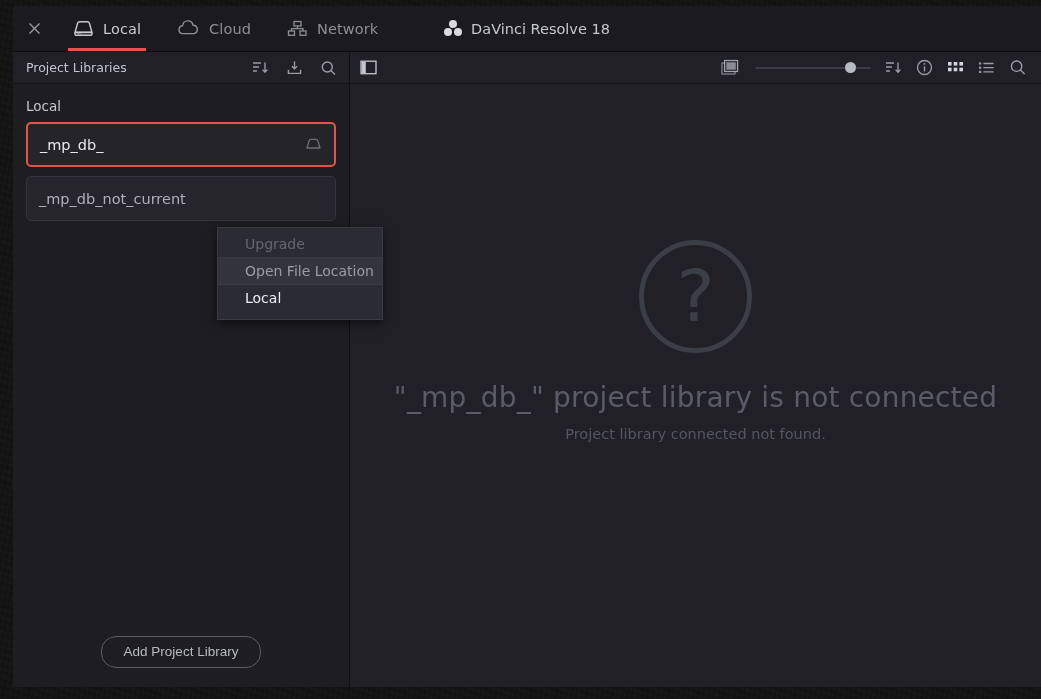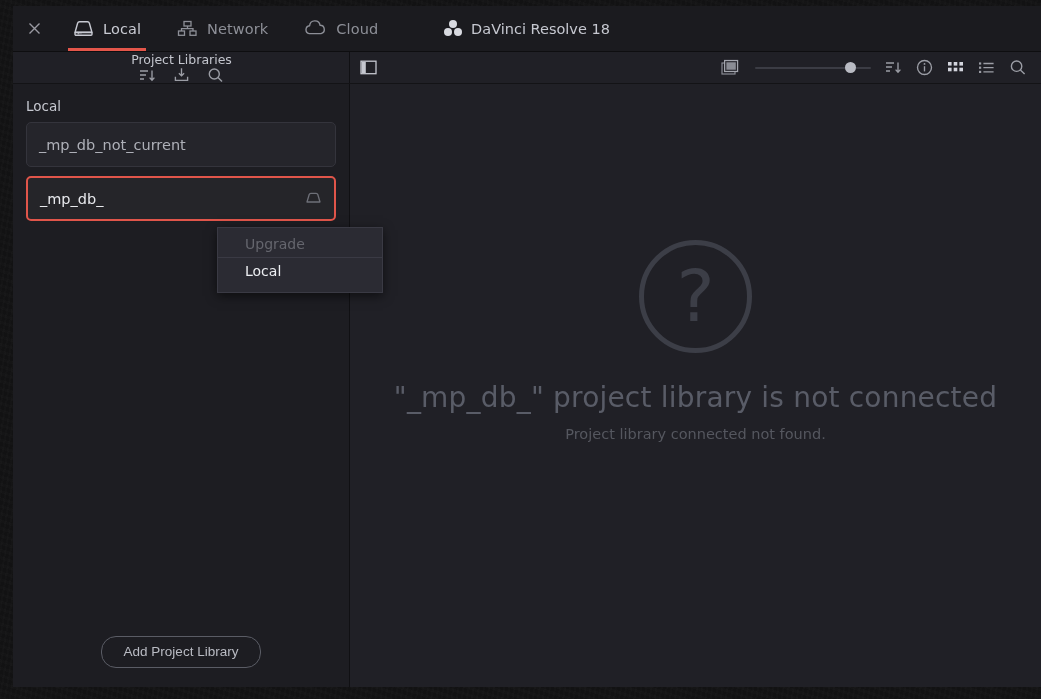--- a/index.html
+++ b/index.html
@@ -98,21 +98,20 @@
 
   
   .toolbars { display: flex; height: 32px; min-height: 32px; background: #202026; border-bottom: 1px solid #131316; }
   .tb-left {
     width: 337px;
     min-width: 337px;
     display: flex;
     align-items: center;
     padding: 0 12px 0 13px;
     border-right: 1px solid #101013;
-    flex-direction: column;
   }
   .tb-title { color: #c3c5cd; font-size: 12.5px; flex: 1; }
   .tb-icons { display: flex; align-items: center; gap: 17px; color: #9b9da5; }
   .tb-right {
     flex: 1;
     display: flex;
     align-items: center;
     padding: 0 14px 0 10px;
     gap: 14px;
     color: #9b9da5;
@@ -271,37 +270,37 @@
           <path d="M2 12.5 L4.6 3.2 A2 2 0 0 1 6.5 1.8 L14.5 1.8 A2 2 0 0 1 16.4 3.2 L19 12.5 Z" fill="none" stroke="#c8cad2" stroke-width="1.4" stroke-linejoin="round"></path>
           <rect x="2" y="12.3" width="17" height="3" rx="1" fill="none" stroke="#c8cad2" stroke-width="1.4"></rect>
           <path d="M4.6 13.8 L6.4 13.8 M7.6 13.8 L8.3 13.8" stroke="#c8cad2" stroke-width="1.1"></path>
         </svg>
       </span>
       <span>Local</span>
     </div>
 
     <div class="tab">
       <span class="ico">
+        <svg width="23" height="17" viewBox="0 0 23 17">
+          <path d="M5.2 13.6 A4 4 0 0 1 5.6 5.7 A5.3 5.3 0 0 1 16.1 5.3 A4.2 4.2 0 0 1 17 13.6 Z" fill="none" stroke="#8d8f97" stroke-width="1.4" stroke-linejoin="round"></path>
+        </svg>
+      </span>
+      <span>Cloud</span>
+    </div>
+
+    <div class="tab">
+      <span class="ico">
         <svg width="21" height="17" viewBox="0 0 21 17">
           <rect x="7" y="1.5" width="7" height="4.5" fill="none" stroke="#8d8f97" stroke-width="1.3"></rect>
           <rect x="1.5" y="11" width="6" height="4.3" fill="none" stroke="#8d8f97" stroke-width="1.3"></rect>
           <rect x="13" y="11" width="6" height="4.3" fill="none" stroke="#8d8f97" stroke-width="1.3"></rect>
           <path d="M10.5 6 L10.5 8.6 M4.5 11 L4.5 8.6 L16 8.6 L16 11" fill="none" stroke="#8d8f97" stroke-width="1.3"></path>
         </svg>
       </span>
       <span>Network</span>
-    </div>
-
-    <div class="tab">
-      <span class="ico">
-        <svg width="23" height="17" viewBox="0 0 23 17">
-          <path d="M5.2 13.6 A4 4 0 0 1 5.6 5.7 A5.3 5.3 0 0 1 16.1 5.3 A4.2 4.2 0 0 1 17 13.6 Z" fill="none" stroke="#8d8f97" stroke-width="1.4" stroke-linejoin="round"></path>
-        </svg>
-      </span>
-      <span>Cloud</span>
     </div>
 
     <div class="app-title">
       <span class="logo-dots">
           <i></i>
           <i></i>
           <i></i>
         </span>
       <span>DaVinci Resolve 18</span>
     </div>
@@ -403,41 +402,42 @@
     </div>
   </div>
 
   <div class="body">
 
     <div class="sidebar">
       <div class="section-label">Local</div>
 
       <div class="lib-list">
 
-        <div class="lib-item">
-          <span class="lib-name">_mp_db_not_current</span>
-        </div>
-
         <div class="lib-item selected">
           <span class="lib-name">_mp_db_</span>
           <span class="lib-badge">
             <svg width="17" height="15" viewBox="0 0 17 15">
               <path d="M2 11 L4.2 3.5 A1.8 1.8 0 0 1 6 2.3 L11 2.3 A1.8 1.8 0 0 1 12.8 3.5 L15 11 Z" fill="none" stroke="#6e7078" stroke-width="1.3" stroke-linejoin="round"></path>
             </svg>
           </span>
         </div>
 
+        <div class="lib-item">
+          <span class="lib-name">_mp_db_not_current</span>
+        </div>
+
       </div>
 
       <div class="add-btn-wrap">
         <button class="add-btn">Add Project Library</button>
       </div>
 
       <div class="ctx-menu">
         <div class="ctx-item disabled">Upgrade</div>
+        <div class="ctx-item hover">Open File Location</div>
         <div class="ctx-item strong">Local</div>
       </div>
     </div>
 
     <div class="main">
       <div class="qmark">
         <span>?</span>
       </div>
       <div class="empty-title">"_mp_db_" project library is not connected</div>
       <div class="empty-sub">Project library connected not found.</div>

